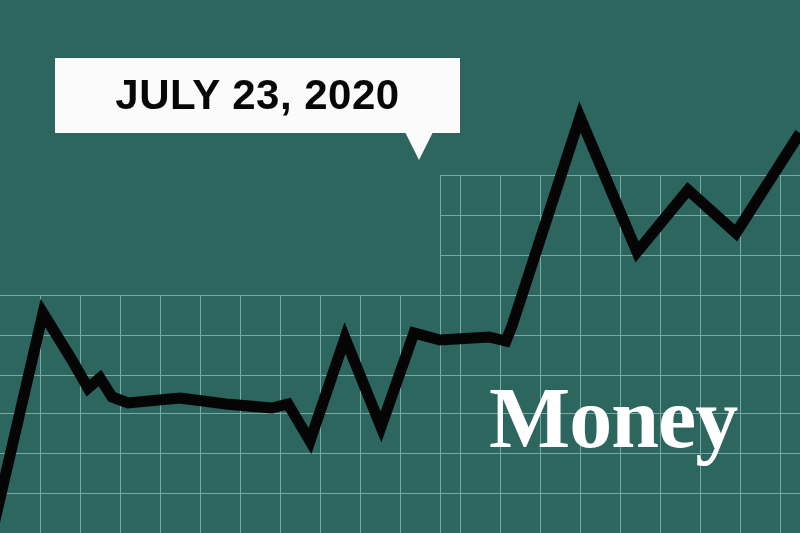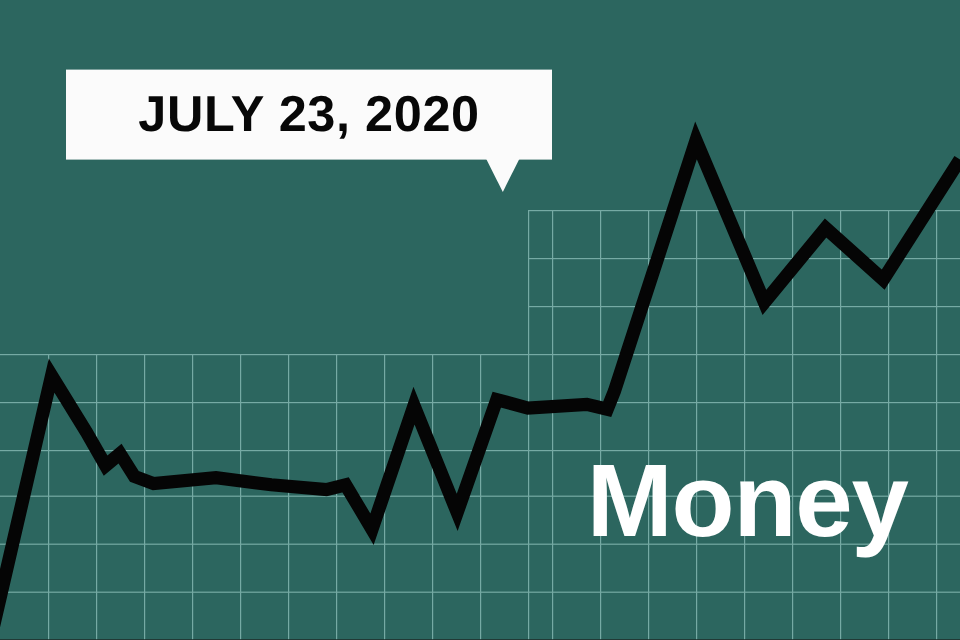--- a/index.html
+++ b/index.html
@@ -98,21 +98,21 @@
     text-shadow: 5px 5px 0 #070707;
     margin: 0;
   }
 
   
   #money-logo {
     position: absolute;
     left: 489px;
     top: 375px;
     color: #ffffff;
-    font-family: Liberation Sans, sans-serif;
+    font-family: Liberation Serif, serif;
     font-weight: bold;
     font-size: 86px;
     line-height: 1;
     letter-spacing: -1px;
     white-space: nowrap;
   }
 </style>
 </head>
 <body>
 

